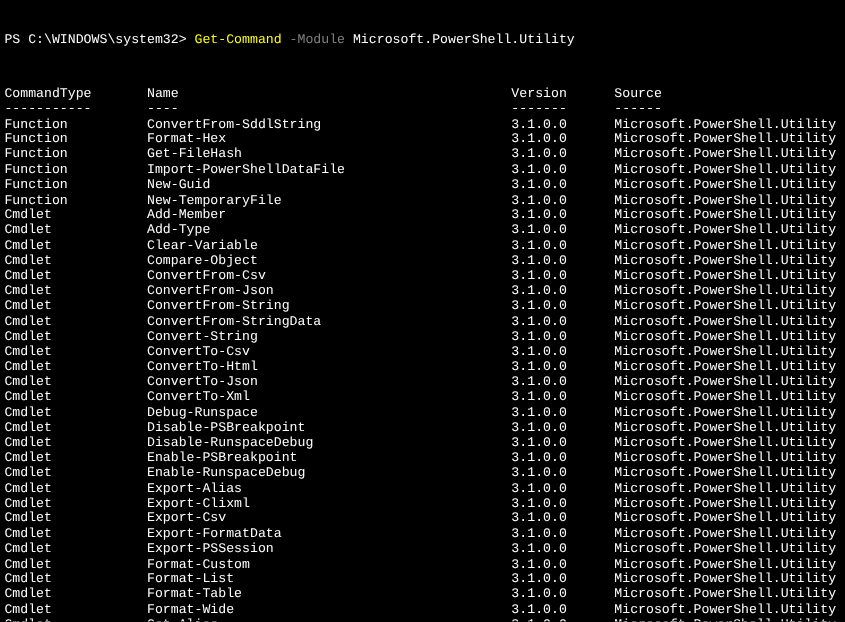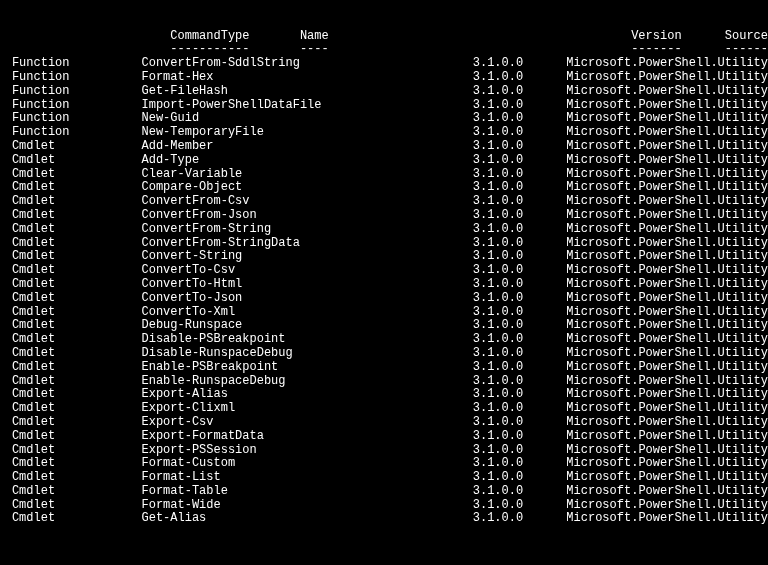--- a/index.html
+++ b/index.html
@@ -28,21 +28,21 @@
       color: #ffff00;
     }
     .cmd-gray {
       color: #808080;
     }
     .cmd-white {
       color: #ffffff;
     }
     .header-row, .separator-row, .data-row {
       color: #ffffff;
-      text-align: right;
     }
   </style>
 </head>
 <body>
 
 <div class="terminal">
+  <div class="prompt-line"><span class="prompt-prefix">PS C:\WINDOWS\system32&gt; </span><span class="cmd-yellow">Get-Command</span><span class="cmd-gray"> -Module</span><span class="cmd-white"> Microsoft.PowerShell.Utility</span></div>
   <div id="output"><div class="header-row">CommandType       Name                                          Version      Source</div><div class="separator-row">-----------       ----                                          -------      ------</div><div class="data-row">Function          ConvertFrom-SddlString                        3.1.0.0      Microsoft.PowerShell.Utility</div><div class="data-row">Function          Format-Hex                                    3.1.0.0      Microsoft.PowerShell.Utility</div><div class="data-row">Function          Get-FileHash                                  3.1.0.0      Microsoft.PowerShell.Utility</div><div class="data-row">Function          Import-PowerShellDataFile                     3.1.0.0      Microsoft.PowerShell.Utility</div><div class="data-row">Function          New-Guid                                      3.1.0.0      Microsoft.PowerShell.Utility</div><div class="data-row">Function          New-TemporaryFile                             3.1.0.0      Microsoft.PowerShell.Utility</div><div class="data-row">Cmdlet            Add-Member                                    3.1.0.0      Microsoft.PowerShell.Utility</div><div class="data-row">Cmdlet            Add-Type                                      3.1.0.0      Microsoft.PowerShell.Utility</div><div class="data-row">Cmdlet            Clear-Variable                                3.1.0.0      Microsoft.PowerShell.Utility</div><div class="data-row">Cmdlet            Compare-Object                                3.1.0.0      Microsoft.PowerShell.Utility</div><div class="data-row">Cmdlet            ConvertFrom-Csv                               3.1.0.0      Microsoft.PowerShell.Utility</div><div class="data-row">Cmdlet            ConvertFrom-Json                              3.1.0.0      Microsoft.PowerShell.Utility</div><div class="data-row">Cmdlet            ConvertFrom-String                            3.1.0.0      Microsoft.PowerShell.Utility</div><div class="data-row">Cmdlet            ConvertFrom-StringData                        3.1.0.0      Microsoft.PowerShell.Utility</div><div class="data-row">Cmdlet            Convert-String                                3.1.0.0      Microsoft.PowerShell.Utility</div><div class="data-row">Cmdlet            ConvertTo-Csv                                 3.1.0.0      Microsoft.PowerShell.Utility</div><div class="data-row">Cmdlet            ConvertTo-Html                                3.1.0.0      Microsoft.PowerShell.Utility</div><div class="data-row">Cmdlet            ConvertTo-Json                                3.1.0.0      Microsoft.PowerShell.Utility</div><div class="data-row">Cmdlet            ConvertTo-Xml                                 3.1.0.0      Microsoft.PowerShell.Utility</div><div class="data-row">Cmdlet            Debug-Runspace                                3.1.0.0      Microsoft.PowerShell.Utility</div><div class="data-row">Cmdlet            Disable-PSBreakpoint                          3.1.0.0      Microsoft.PowerShell.Utility</div><div class="data-row">Cmdlet            Disable-RunspaceDebug                         3.1.0.0      Microsoft.PowerShell.Utility</div><div class="data-row">Cmdlet            Enable-PSBreakpoint                           3.1.0.0      Microsoft.PowerShell.Utility</div><div class="data-row">Cmdlet            Enable-RunspaceDebug                          3.1.0.0      Microsoft.PowerShell.Utility</div><div class="data-row">Cmdlet            Export-Alias                                  3.1.0.0      Microsoft.PowerShell.Utility</div><div class="data-row">Cmdlet            Export-Clixml                                 3.1.0.0      Microsoft.PowerShell.Utility</div><div class="data-row">Cmdlet            Export-Csv                                    3.1.0.0      Microsoft.PowerShell.Utility</div><div class="data-row">Cmdlet            Export-FormatData                             3.1.0.0      Microsoft.PowerShell.Utility</div><div class="data-row">Cmdlet            Export-PSSession                              3.1.0.0      Microsoft.PowerShell.Utility</div><div class="data-row">Cmdlet            Format-Custom                                 3.1.0.0      Microsoft.PowerShell.Utility</div><div class="data-row">Cmdlet            Format-List                                   3.1.0.0      Microsoft.PowerShell.Utility</div><div class="data-row">Cmdlet            Format-Table                                  3.1.0.0      Microsoft.PowerShell.Utility</div><div class="data-row">Cmdlet            Format-Wide                                   3.1.0.0      Microsoft.PowerShell.Utility</div><div class="data-row">Cmdlet            Get-Alias                                     3.1.0.0      Microsoft.PowerShell.Utility</div></div>
 </div>
 
 </body></html>

